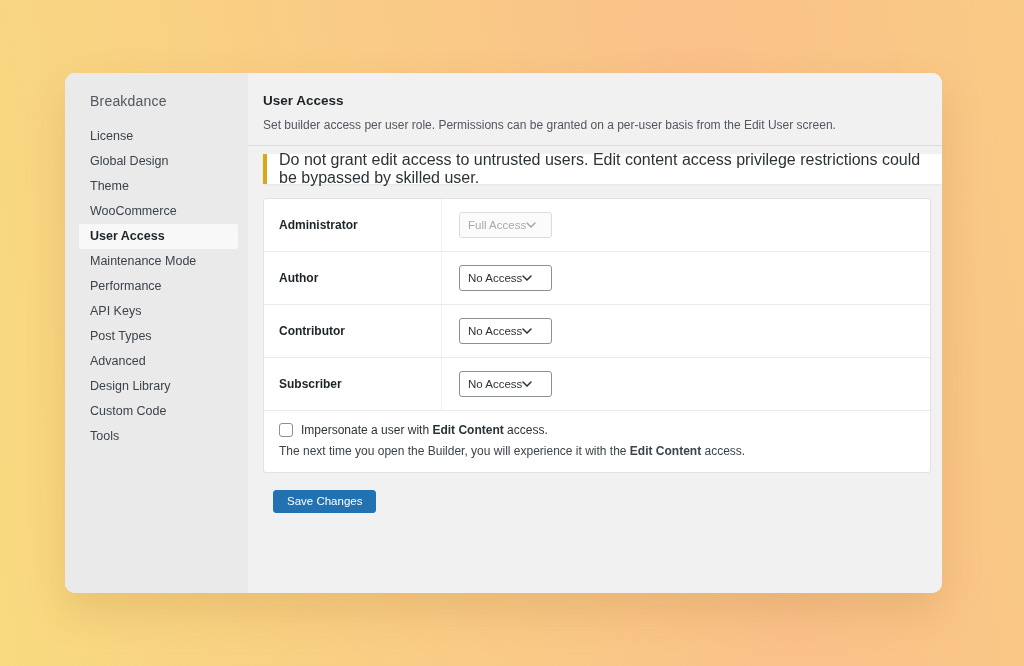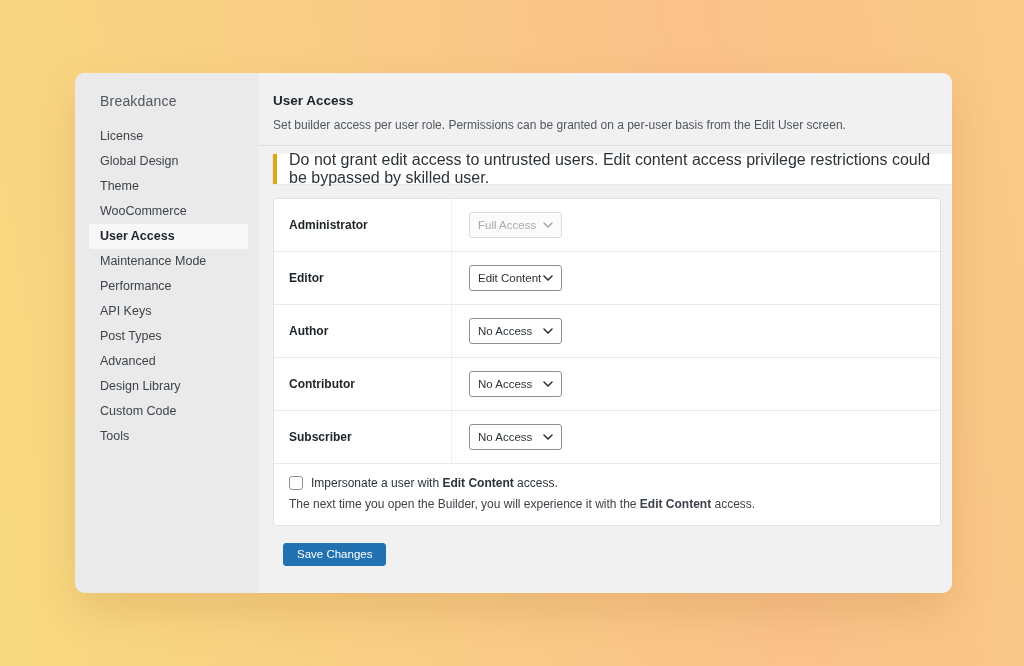--- a/index.html
+++ b/index.html
@@ -2,21 +2,21 @@
 <html><head>
 <meta charset="utf-8">
 <style>
   * { margin:0; padding:0; box-sizing:border-box; }
   html,body { width:1024px; height:666px; overflow:hidden; }
   body {
     font-family:"Liberation Sans", sans-serif;
     background:linear-gradient(80deg, #f8da80 0%, #fac189 70%, #f9ca85 100%);
   }
   .card {
-    position:absolute; left:75px; top:73px; width:877px; height:520px;
+    position:absolute; left:65px; top:73px; width:877px; height:520px;
     border-radius:10px; overflow:hidden; display:flex;
     background:#f1f1f2;
     box-shadow:0 18px 40px rgba(170,110,40,0.20);
   }
   
   .sidebar { width:183px; background:#eaeaeb; padding-top:20px; flex-shrink:0; }
   .brand { padding:0 25px; font-size:14px; color:#50575e; letter-spacing:.2px; margin-bottom:15px; }
   .nav { list-style:none; padding:0 10px 0 14px; }
   .nav li {
     font-size:12.5px; line-height:13px; color:#3c434a;
@@ -41,21 +41,21 @@
   .role-row { display:flex; align-items:stretch; height:53px; border-bottom:1px solid #eaeaea; }
   .role-label {
     width:178px; flex-shrink:0; display:flex; align-items:center;
     padding-left:15px; border-right:1px solid #f0f0f1;
     font-size:12px; font-weight:bold; color:#1d2327;text-align:center;
   }
   .role-control { display:flex; align-items:center; padding-left:17px; }
   .select {
     width:93px; height:26px; background:#fff;
     border:1px solid #8c8f94; border-radius:3px;
-    display:flex; align-items:center; justify-content:space-between;
+    display:flex; align-items:center; 
     padding:0 8px; font-size:11.5px; color:#2c3338; cursor:pointer;
   }
   .select.disabled {
     border-color:#dcdcde; color:#a7aaad; background:#fbfbfc; cursor:default;
   }
   .select .chev { display:flex; align-items:center; }
   .impersonate { padding:12px 15px 14px 15px; }
   .imp-line1 { display:flex; align-items:center; font-size:12px; color:#2c3338; }
   .checkbox {
     width:14px; height:14px; border:1px solid #8c8f94; border-radius:3px;
@@ -114,33 +114,20 @@
             <span>Full Access</span>
             <span class="chev">
               <svg width="10" height="6" viewBox="0 0 10 6">
                   <path d="M1 1l4 4 4-4" stroke="currentColor" stroke-width="1.5" fill="none" stroke-linecap="round"></path>
                 </svg>
             </span>
           </div>
         </div>
       </div>
 
-      <div class="role-row">
-        <div class="role-label">Editor</div>
-        <div class="role-control">
-          <div class="select">
-            <span>Edit Content</span>
-            <span class="chev">
-              <svg width="10" height="6" viewBox="0 0 10 6">
-                  <path d="M1 1l4 4 4-4" stroke="currentColor" stroke-width="1.5" fill="none" stroke-linecap="round"></path>
-                </svg>
-            </span>
-          </div>
-        </div>
-      </div>
 
       <div class="role-row">
         <div class="role-label">Author</div>
         <div class="role-control">
           <div class="select">
             <span>No Access</span>
             <span class="chev">
               <svg width="10" height="6" viewBox="0 0 10 6">
                   <path d="M1 1l4 4 4-4" stroke="currentColor" stroke-width="1.5" fill="none" stroke-linecap="round"></path>
                 </svg>

